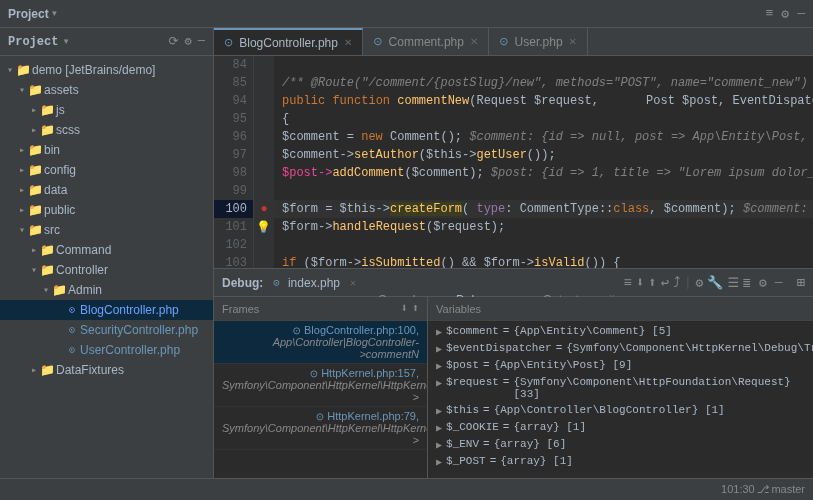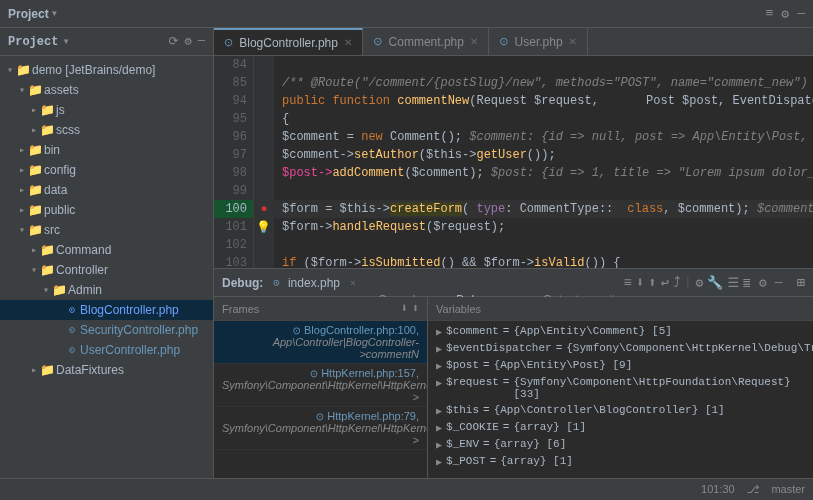--- a/index.html
+++ b/index.html
@@ -32,21 +32,21 @@
     
     .tab-bar { display: flex; background: #3c3f41; border-bottom: 1px solid #555; height: 28px; align-items: stretch; }
     .tab { display: flex; align-items: center; padding: 0 10px; gap: 6px; cursor: pointer; border-right: 1px solid #555; font-size: 12px; font-family: Arial, sans-serif; color: #888; white-space: nowrap; }
     .tab.active { background: #2b2b2b; color: #a9b7c6; border-top: 2px solid #6897bb; }
     .tab .tab-close { color: #666; font-size: 10px; cursor: pointer; }
 
     
     .code-editor { flex: 1; background: #2b2b2b; overflow: auto; display: flex; }
     .line-numbers { background: #313335; padding: 0; min-width: 40px; text-align: right; color: #606366; font-size: 12px; user-select: none; border-right: 1px solid #3d3f41; }
     .line-number { height: 18px; line-height: 18px; padding: 0 6px; font-family: 'Courier New', monospace; }
-    .line-number.highlighted { background: #14532d; color: #a9b7c6; }
+    .line-number.highlighted { background: #0f172a; color: #a9b7c6; }
     .code-lines { flex: 1; overflow-x: auto; padding: 0; }
     .code-line { height: 18px; line-height: 18px; padding: 0 8px; white-space: nowrap; font-family: 'Courier New', monospace; font-size: 12px; position: relative; }
     .code-line.current { background: #323232; }
 
     
     .kw { color: #cc7832; }
     .fn { color: #ffc66d; }
     .cmt { color: #808080; font-style: italic; }
     .highlight-method { color: #ffc66d; background: #3b3d1f; }
 
@@ -74,21 +74,21 @@
     .variables-title { color: #888; font-size: 11px; font-family: Arial, sans-serif; }
     .variables-list { overflow-y: auto; flex: 1; padding: 2px 0; }
     .var-item { padding: 2px 8px; font-size: 11px; display: flex; align-items: flex-start; gap: 4px; cursor: pointer; }
     .var-arrow { color: #888; cursor: pointer; font-size: 10px; margin-top: 1px; }
     .var-name { color: #a9b7c6; font-family: 'Courier New', monospace; }
     .var-value { color: #6a8759; font-family: 'Courier New', monospace; }
     .var-value.obj { color: #a9b7c6; }
 
     
     .status-bar { display: flex; align-items: center; background: #3c3f41; height: 22px; padding: 0 8px; border-top: 1px solid #555; font-size: 11px; font-family: Arial, sans-serif; color: #888; }
-    .status-bar-right { margin-left: auto; display: flex; gap: 12px; }
+    .status-bar-right { margin-left: auto; display: flex; gap: 2px; }
 
     
     ::-webkit-scrollbar { width: 6px; height: 6px; }
     ::-webkit-scrollbar-track { background: #3c3f41; }
     ::-webkit-scrollbar-thumb { background: #555; border-radius: 3px; }
   </style>
 </head>
 <body>
 
 <div class="main-layout">
@@ -306,21 +306,21 @@
             <span style="color:#a9b7c6;">        $comment </span><span>= </span><span class="kw">new </span><span style="color:#a9b7c6;">Comment</span><span>();  </span><span class="cmt">$comment: {id =&gt; null, post =&gt; App\Entity\Post,</span>
           </div>
           <div class="code-line">
             <span style="color:#a9b7c6;">        $comment-&gt;</span><span class="fn">setAuthor</span><span>($this-&gt;</span><span class="fn">getUser</span><span>());</span>
           </div>
           <div class="code-line">
             <span style="color:#ec4899;">        $post-&gt;</span><span class="fn">addComment</span><span>($comment);  </span><span class="cmt">$post: {id =&gt; 1, title =&gt; "Lorem ipsum dolor_</span>
           </div>
           <div class="code-line"></div>
           <div class="code-line current">
-            <span style="color:#a9b7c6;">        $form = $this-&gt;</span><span class="highlight-method">createForm</span><span>(</span><span style="color:#9876aa;"> type</span><span>: </span><span style="color:#a9b7c6;">CommentType::</span><span style="color:#cc7832;margin-left:14px;">class</span><span>, $comment);  </span><span class="cmt">$comment: {i</span>
+            <span style="color:#a9b7c6;">        $form = $this-&gt;</span><span class="highlight-method">createForm</span><span>(</span><span style="color:#9876aa;"> type</span><span>: </span><span style="color:#a9b7c6;">CommentType::</span><span style="color:#cc7832;">class</span><span>, $comment);  </span><span class="cmt">$comment: {i</span>
           </div>
           <div class="code-line">
             <span style="color:#a9b7c6;">        $form-&gt;</span><span class="fn">handleRequest</span><span>($request);</span>
           </div>
           <div class="code-line"></div>
           <div class="code-line">
             <span>        </span><span class="kw">if </span><span>($form-&gt;</span><span class="fn">isSubmitted</span><span>() &amp;&amp; $form-&gt;</span><span class="fn">isValid</span><span>()) {</span>
           </div>
 
         </div>

